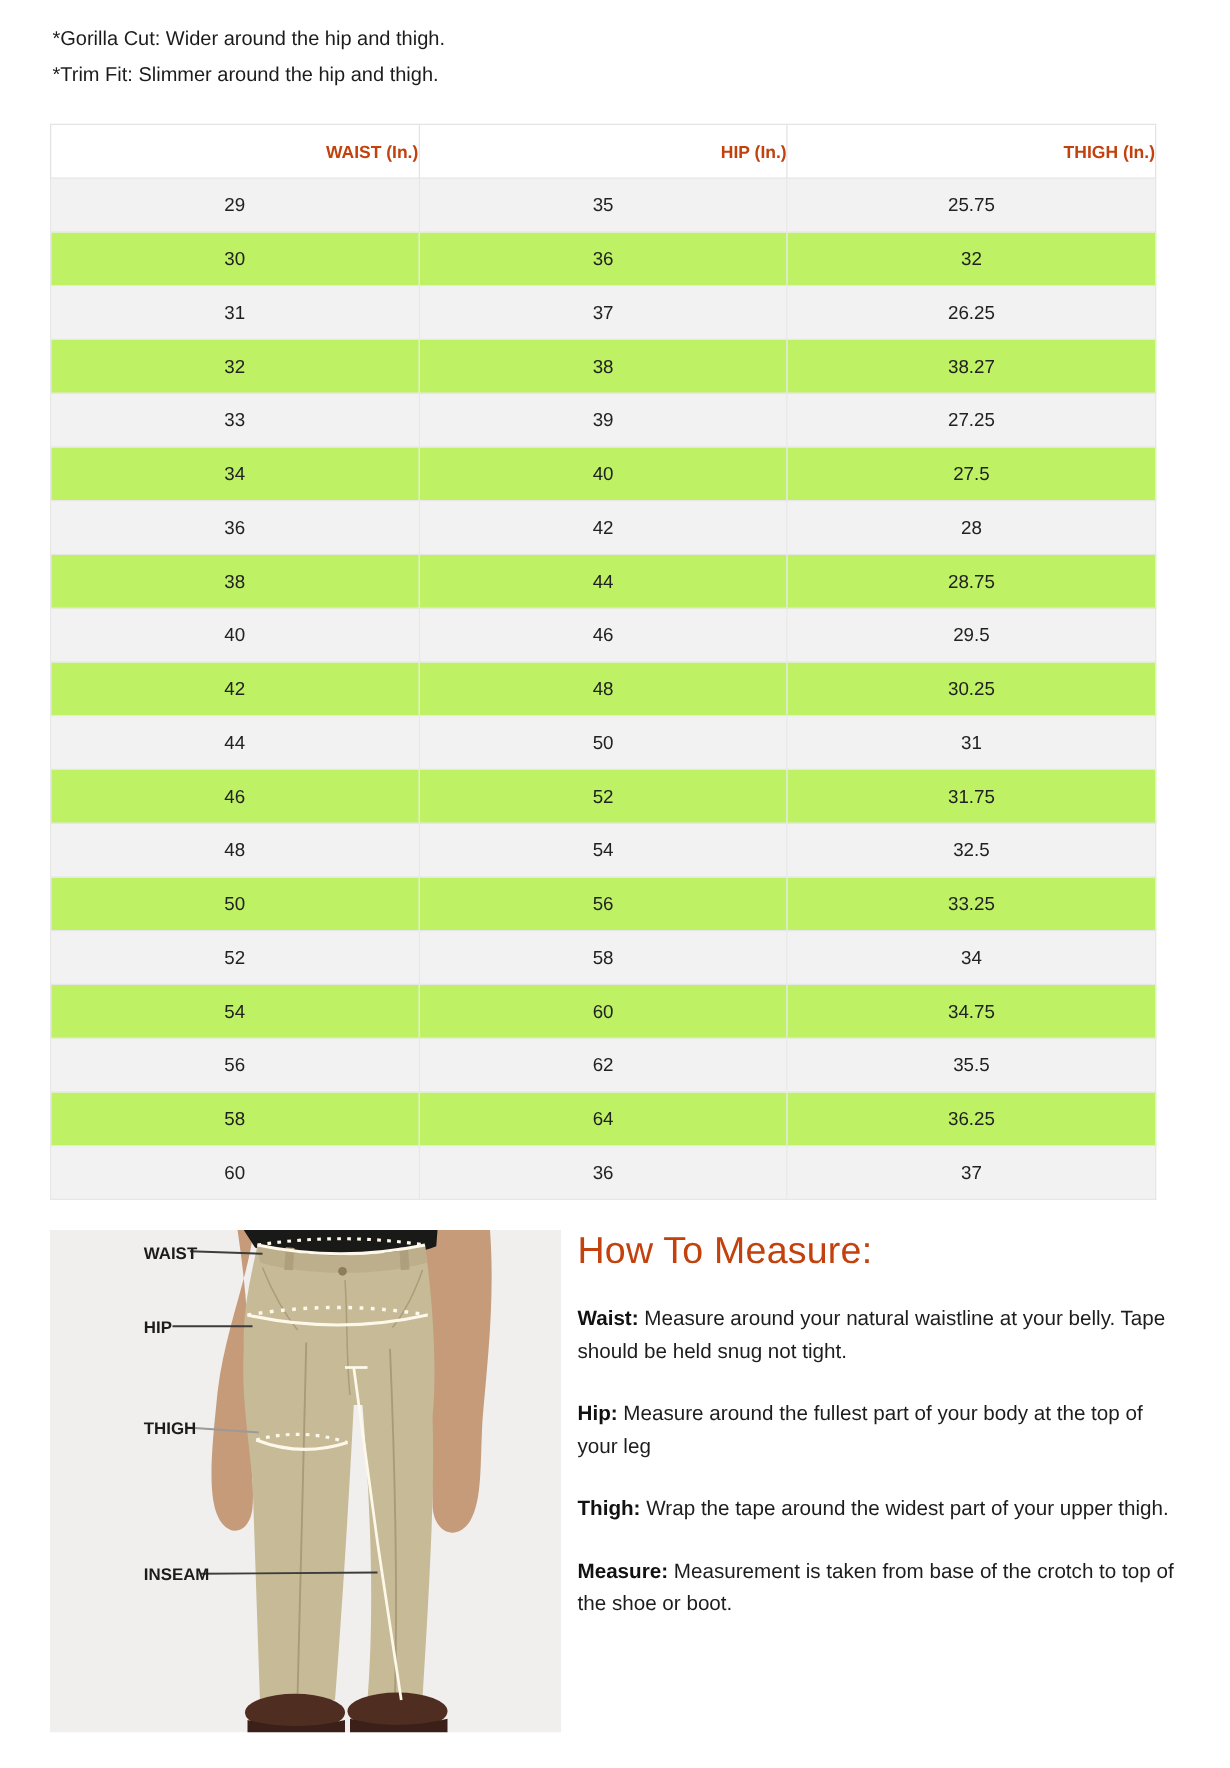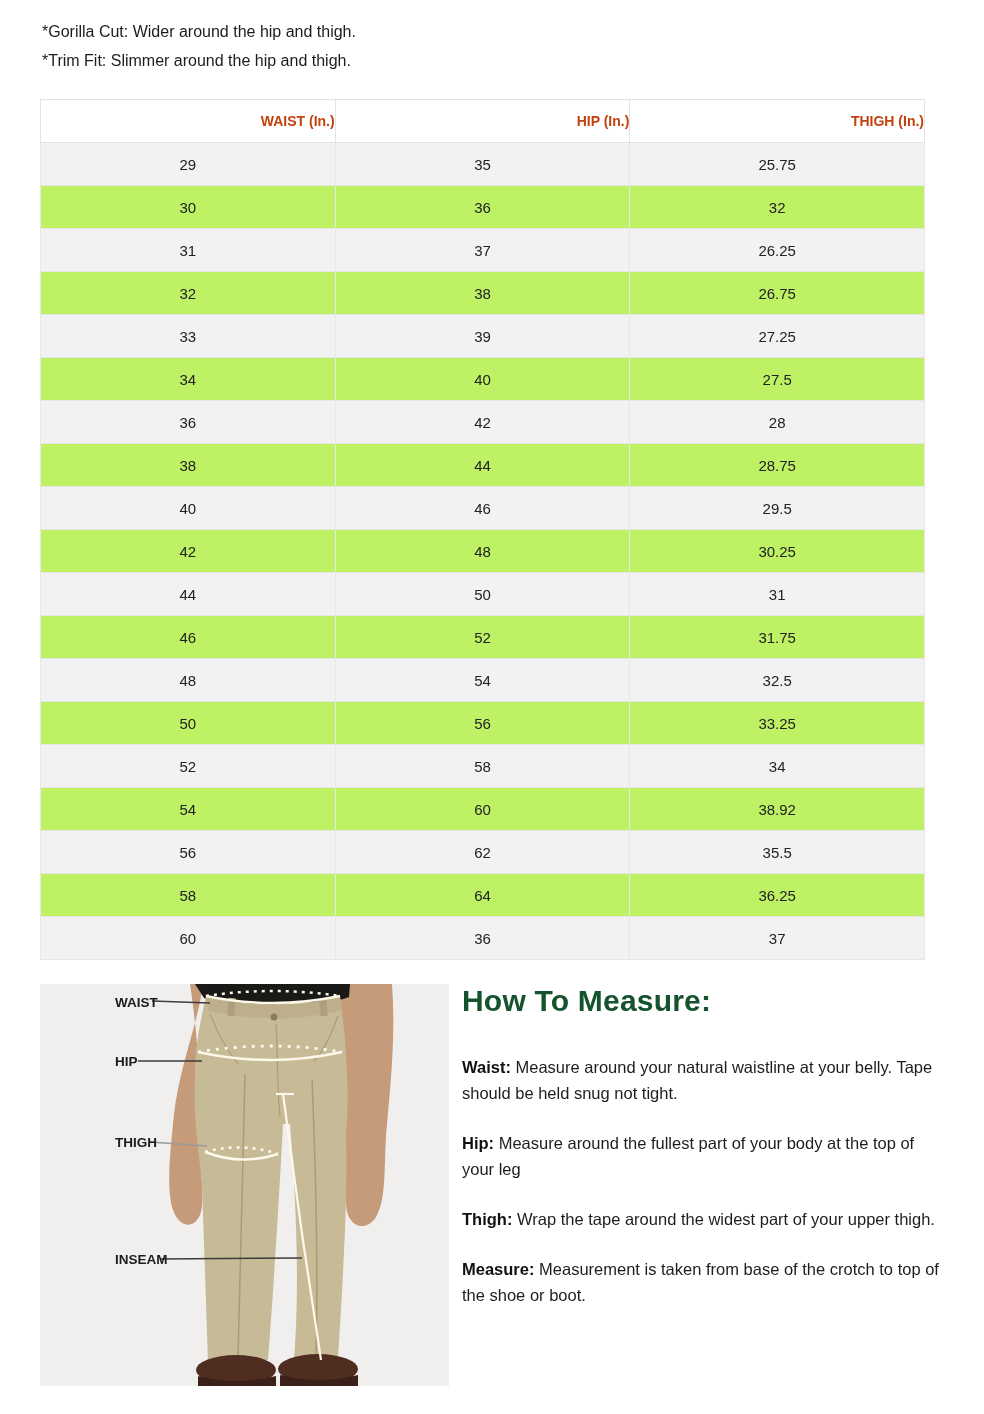--- a/index.html
+++ b/index.html
@@ -23,21 +23,21 @@
     height:42px; border:1px solid #e7e7e7; font-size:15px; color:#222;
     text-align:center; padding:0; background:#bef264;
   }
   table.size-table tbody tr:nth-child(odd) td { background:#f2f2f2; }
 
   
   .measure-section { position:absolute; top:984px; left:40px; width:905px; display:flex; }
   .figure-box { width:409px; height:402px; flex:0 0 409px; position:relative; }
   .figure-box svg { display:block; }
   .measure-text { margin-left:13px; width:478px; padding-top:0; }
-  .measure-title { font-size:30px; font-weight:700; color:#14532d; margin:0 0 36px 0; letter-spacing:0.2px; }
+  .measure-title { font-size:30px; font-weight:400; color:#c2410c; margin:0 0 24px 0; letter-spacing:0.2px; }
   .measure-item { font-size:16.5px; line-height:26px; color:#1d1d1d; margin:0 0 24px 0; }
   .measure-item b { color:#111;text-align:right; }
 </style>
 </head>
 <body>
 
 <div class="page">
 
   <div class="notes">
     <div>*Gorilla Cut: Wider around the hip and thigh.</div>
@@ -65,21 +65,21 @@
             <td>32</td>
           </tr>
           <tr>
             <td>31</td>
             <td>37</td>
             <td>26.25</td>
           </tr>
           <tr>
             <td>32</td>
             <td>38</td>
-            <td>26.75</td>
+            <td>38.27</td>
           </tr>
           <tr>
             <td>33</td>
             <td>39</td>
             <td>27.25</td>
           </tr>
           <tr>
             <td>34</td>
             <td>40</td>
             <td>27.5</td>
@@ -125,21 +125,21 @@
             <td>33.25</td>
           </tr>
           <tr>
             <td>52</td>
             <td>58</td>
             <td>34</td>
           </tr>
           <tr>
             <td>54</td>
             <td>60</td>
-            <td>38.92</td>
+            <td>34.75</td>
           </tr>
           <tr>
             <td>56</td>
             <td>62</td>
             <td>35.5</td>
           </tr>
           <tr>
             <td>58</td>
             <td>64</td>
             <td>36.25</td>

